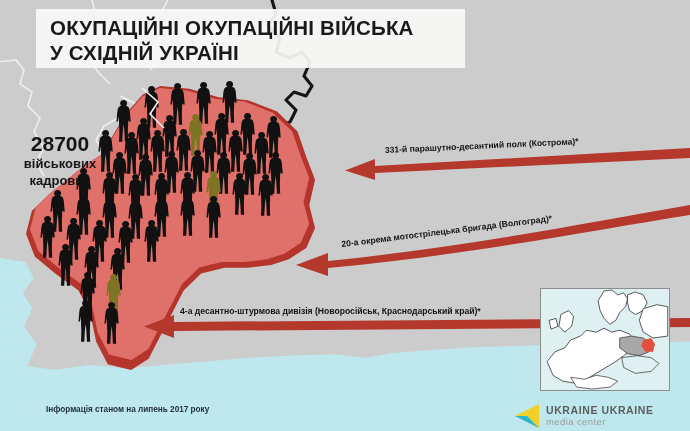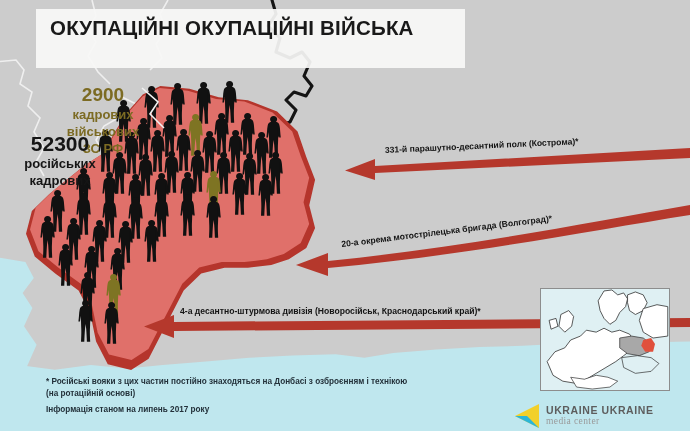--- a/index.html
+++ b/index.html
@@ -200,21 +200,20 @@
     font-weight: bold;
     letter-spacing: 0.6px;
     color: #5d5d5d;
     display: block;
   }
   .logo-t2 {
     font-size: 9.5px;
     letter-spacing: 0.4px;
     color: #9a9a9a;
     display: block;
-    font-family: Liberation Serif, serif;
   }
 </style>
 </head>
 <body>
 
 <div id="infographic">
 
   <div class="map-layer">
 
     <svg class="oblast-borders" width="690" height="431">
@@ -551,32 +550,27 @@
           <svg viewBox="0 0 15 42">
             <path d="M 7.6 0 C 5.4 0 4.1 1.4 4.1 3.2 C 4.1 4.4 4.6 5.2 5.2 5.8 C 3.3 6.4 2.1 7.6 1.7 9.4 C 1.3 11.2 1.1 13.4 1.0 15.6 C 0.9 17.6 0.6 19.6 0.4 21.4 L 2.0 21.6 C 2.2 19.6 2.5 17.6 2.8 16.0 L 3.0 21.0 C 3.0 24.0 3.2 27.0 3.3 30.0 C 3.4 33.5 3.2 37.0 3.0 41.8 L 6.3 41.8 C 6.5 37.0 6.7 33.0 7.0 29.0 L 7.6 24.0 L 8.2 29.0 C 8.5 33.0 8.7 37.0 8.9 41.8 L 12.2 41.8 C 12.0 37.0 11.8 33.5 11.9 30.0 C 12.0 27.0 12.2 24.0 12.2 21.0 L 12.4 16.0 C 12.7 17.6 13.0 19.6 13.2 21.6 L 14.8 21.4 C 14.6 19.6 14.3 17.6 14.2 15.6 C 14.1 13.4 13.9 11.2 13.5 9.4 C 13.1 7.6 11.9 6.4 10.0 5.8 C 10.6 5.2 11.1 4.4 11.1 3.2 C 11.1 1.4 9.8 0 7.6 0 Z" fill="#111111"></path>
             <path d="M 11.4 10.5 L 13.1 10.5 L 13.1 19.5 L 12.3 21.8 L 11.5 19.5 Z" fill="#111111"></path>
           </svg>
         </div>
       </div>
   </div>
 
   <div class="title-banner">
     <div class="title-line">ОКУПАЦІЙНІ ОКУПАЦІЙНІ ВІЙСЬКА</div>
-  </div>
-
-  <div class="stat" id="stat-cadre">
-    <span class="num">2900</span>
-    <span class="lbl">кадрових</span>
+    <div class="title-line">У СХІДНІЙ УКРАЇНІ</div>
+  </div>
+
+
+  <div class="stat" id="stat-merc">
+    <span class="num">28700</span>
     <span class="lbl">військових</span>
-    <span class="lbl">ЗС РФ</span>
-  </div>
-
-  <div class="stat" id="stat-merc">
-    <span class="num">52300</span>
-    <span class="lbl">російських</span>
     <span class="lbl">кадрових</span>
   </div>
 
   <svg style="position:absolute;left:140px;top:86px;width:60px;height:60px">
     <path d="M 2 2 L 18 16 L 10 28 L 24 42" fill="none" stroke="#f2f2f2" stroke-width="1.6"></path>
   </svg>
 
   <div class="arrow-wrap" style="left:335px;top:140px">
     <svg width="356" height="50" viewBox="0 0 356 50">
       <path d="M 356 8 L 40 26 L 40 19 L 10 30.5 L 40 40 L 40 33 L 356 18 Z" fill="#b5382c"></path>
@@ -592,22 +586,20 @@
     <div class="arrow-label" style="left:56px;top:34px;transform:rotate(-7deg)">20-а окрема мотострілецька бригада (Волгоград)*</div>
   </div>
 
   <div class="arrow-wrap" style="left:138px;top:310px">
     <svg width="552" height="32" viewBox="0 0 552 32">
       <path d="M 552 8 L 36 12 L 36 5 L 6 16.5 L 36 28 L 36 21 L 552 17 Z" fill="#b5382c"></path>
     </svg>
     <div class="arrow-label" style="left:42px;top:-4px">4-а десантно-штурмова дивізія (Новоросійськ, Краснодарський край)*</div>
   </div>
 
-  <div class="footnote" id="footnote-star">* Російські вояки з цих частин постійно знаходяться на Донбасі з озброєнням і технікою
-(на ротаційній основі)</div>
   <div class="footnote" id="footnote-date">Інформація станом на липень 2017 року</div>
 
   <div class="inset">
     <svg viewBox="0 0 130 103">
       <rect x="0" y="0" width="130" height="103" fill="#dff0f3"></rect>
 
       <path d="M64 2 L72 1 L78 6 L84 4 L88 10 L86 18 L80 24 L76 32 L70 36 L64 30 L60 22 L58 12 Z" fill="#ffffff" stroke="#2e2e2e" stroke-width="0.8"></path>
       <path d="M88 6 L96 3 L104 6 L108 14 L104 22 L96 26 L90 22 L88 14 Z" fill="#ffffff" stroke="#2e2e2e" stroke-width="0.8"></path>
 
       <path d="M20 26 L28 22 L33 28 L31 38 L24 44 L18 38 Z" fill="#ffffff" stroke="#2e2e2e" stroke-width="0.8"></path>

